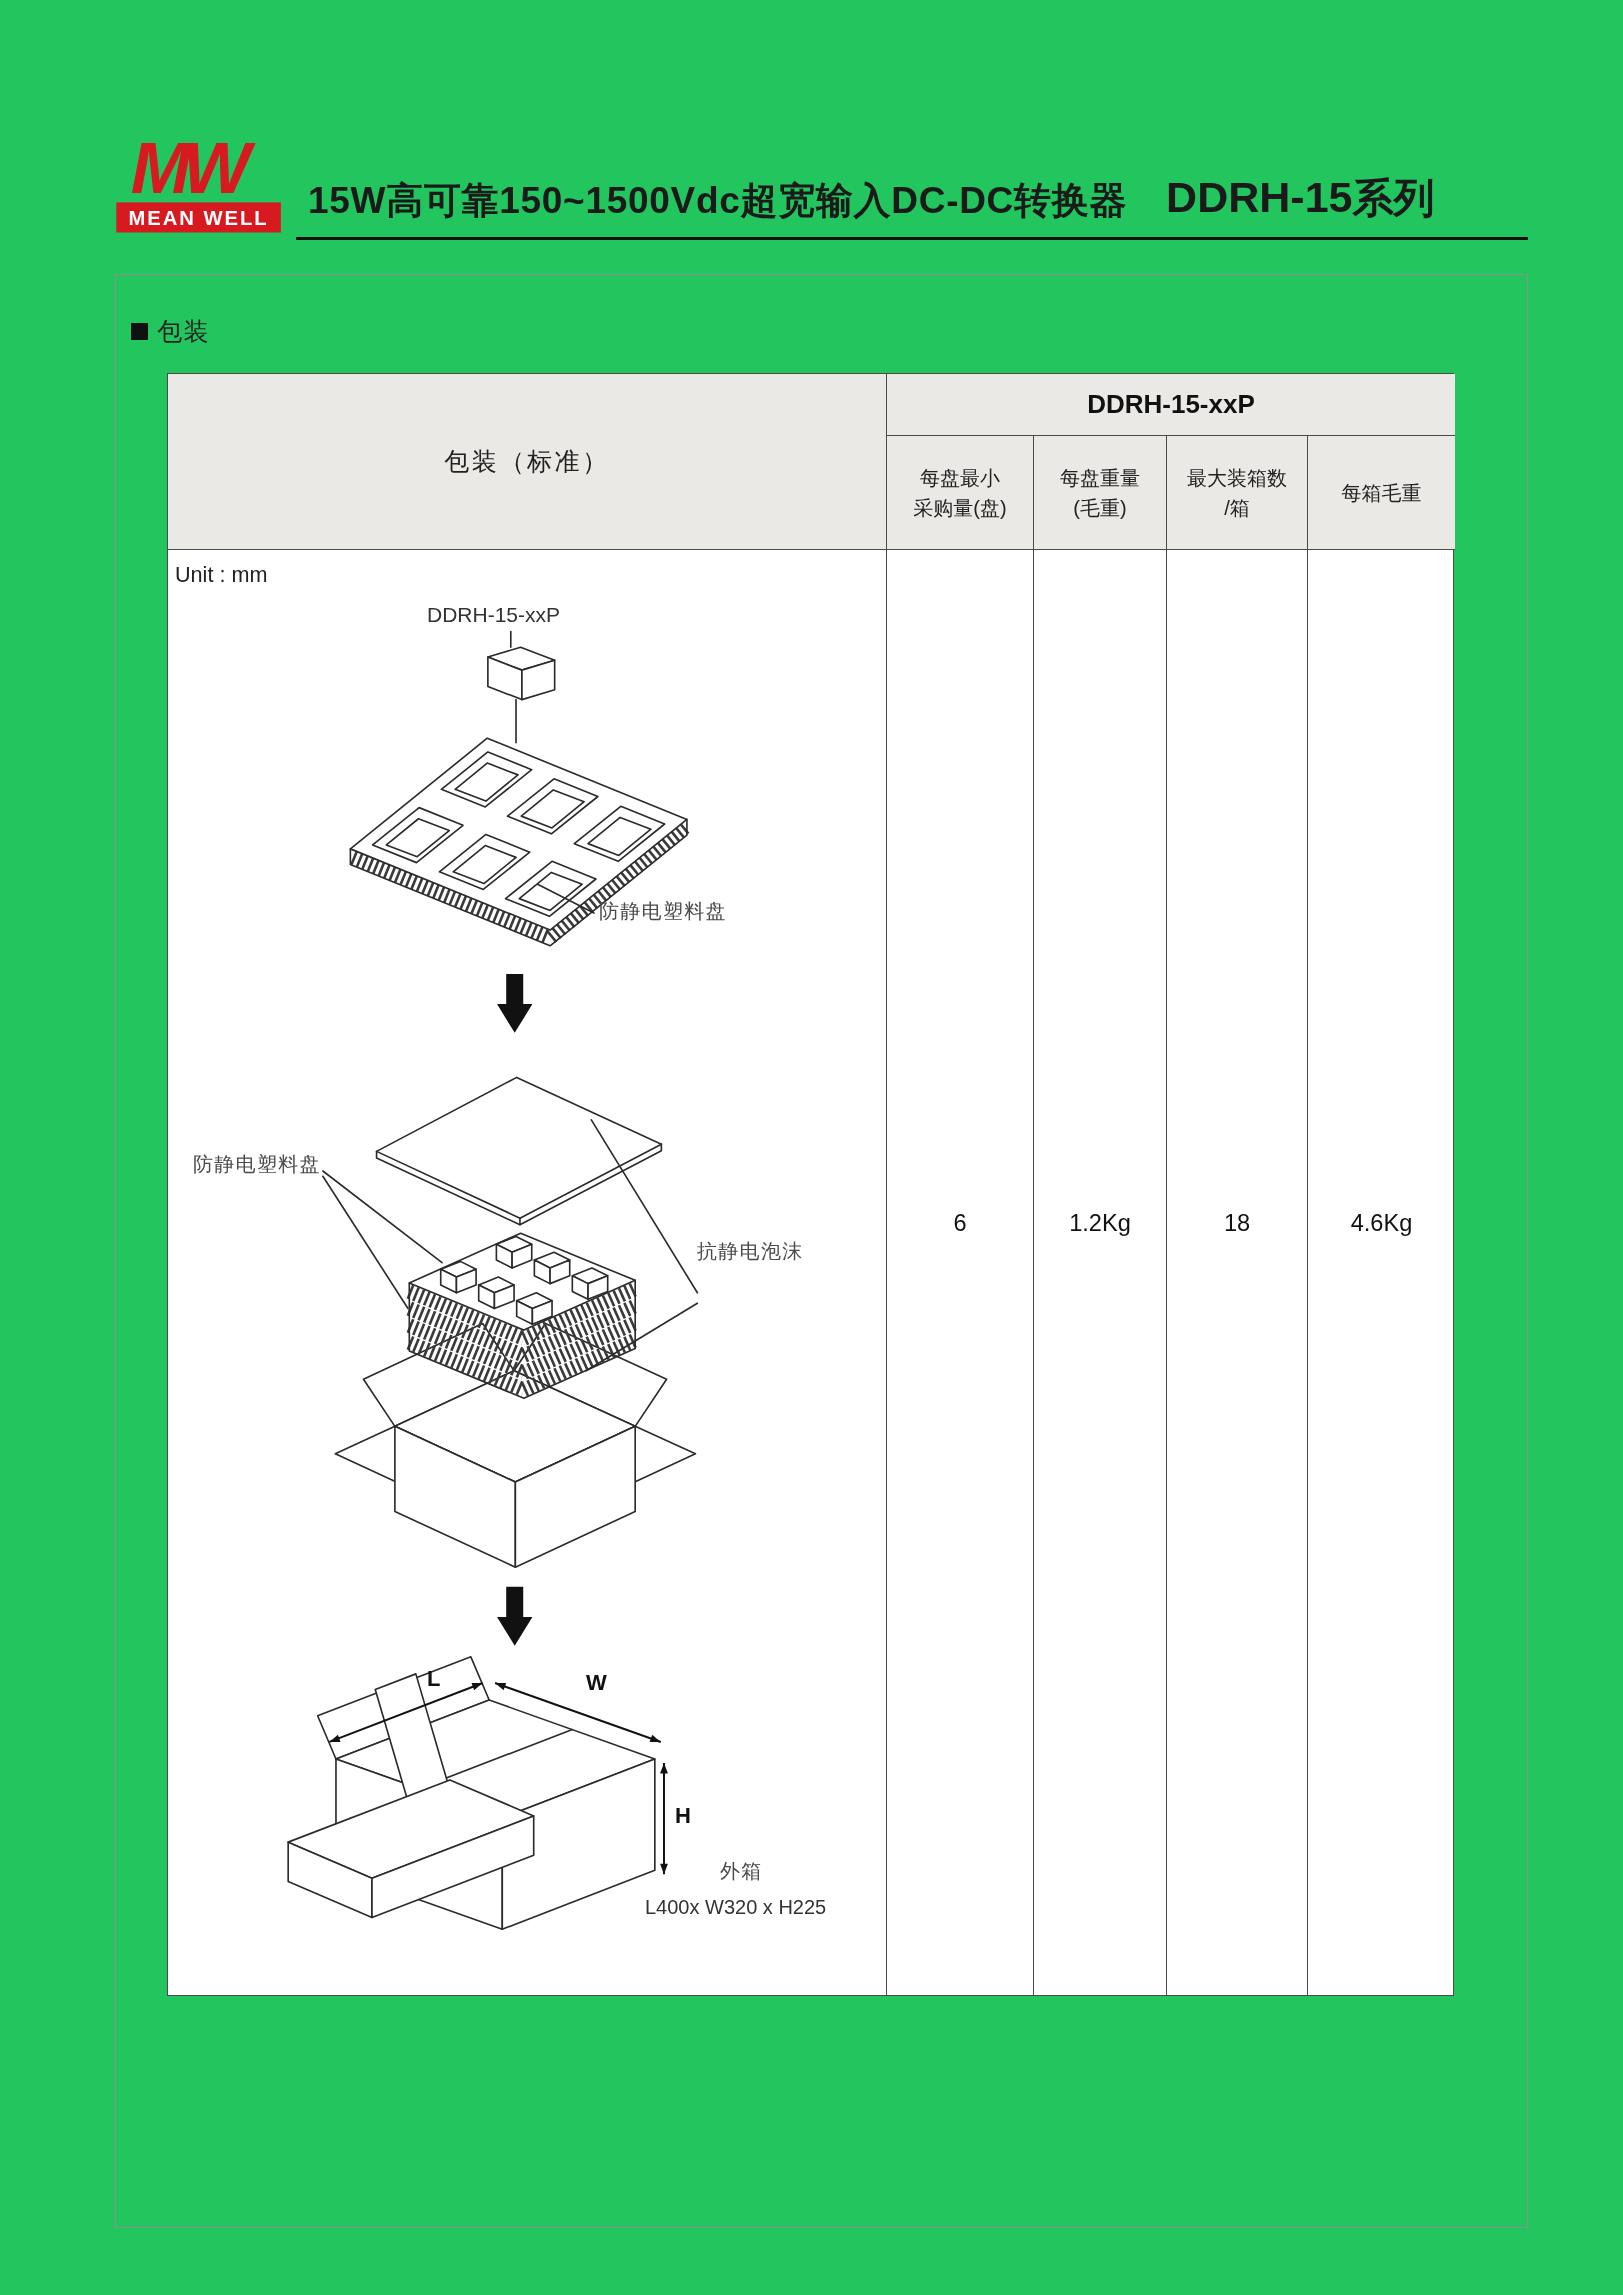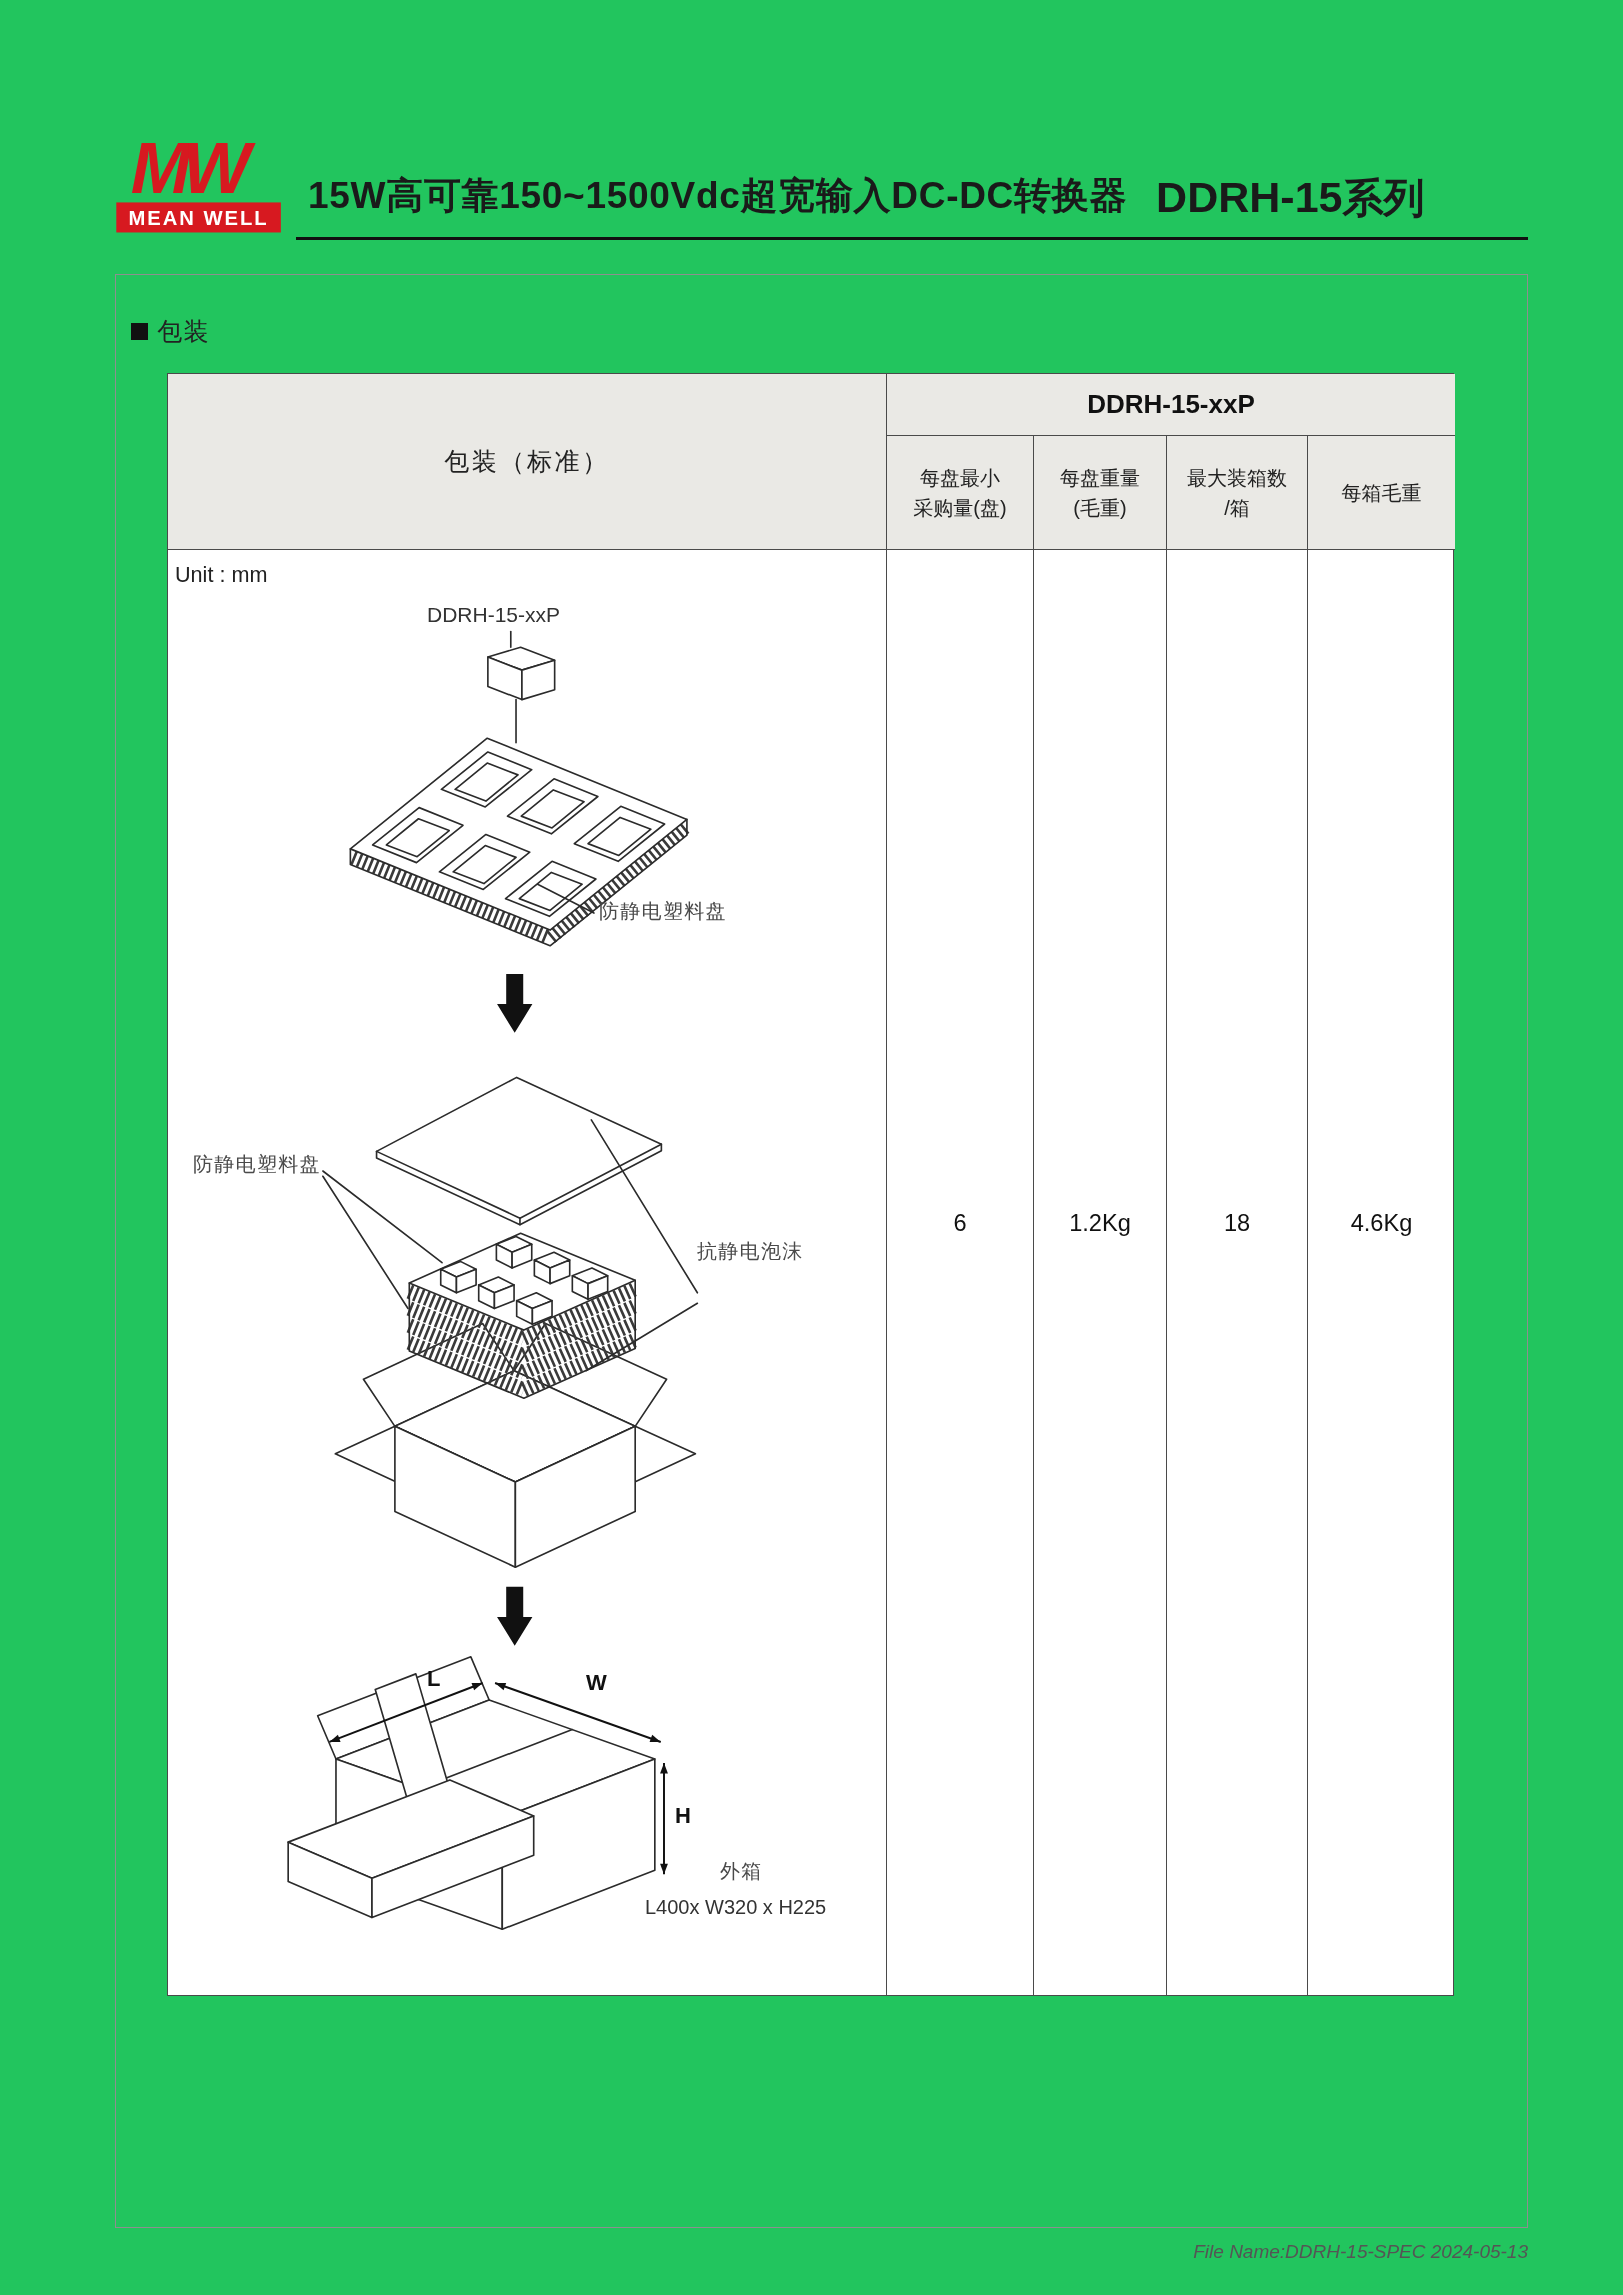--- a/index.html
+++ b/index.html
@@ -2,21 +2,21 @@
 <html style="font-size:10.5px"><head>
 <meta charset="utf-8">
 <style>
   html,body{margin:0;padding:0;background:#ffffff;}
   .page{position:relative;width:1623px;height:2295px;background:#22c55e;overflow:hidden;
         font-family:"Liberation Sans","DejaVu Sans",sans-serif;color:#1a1a1a;}
   .abs{position:absolute;}
   .nowrap{white-space:nowrap;}
 
   
-  .title{display:flex;align-items:flex-start;gap:29px;}
+  .title{display:flex;align-items:flex-end;gap:39px;}
   .t1{font-size:37px;font-weight:600;letter-spacing:0.7px;}
   .t2{font-size:43px;font-weight:800;}
   .t3{font-size:41px;font-weight:800;}
   .rule{background:#111;}
 
   
   .sec{display:flex;align-items:center;gap:9.2px;}
   .sec .sq{width:17px;height:17px;background:#111;}
   .sec .txt{font-size:25px;color:#222;letter-spacing:1.3px;}
 
@@ -214,16 +214,15 @@
   <div class="abs mlab nowrap" style="left:427px;top:603px;">DDRH-15-xxP</div>
   <div class="abs dlab nowrap" style="left:599px;top:898px;">防静电塑料盘</div>
   <div class="abs dlab nowrap" style="left:193px;top:1151px;">防静电塑料盘</div>
   <div class="abs dlab nowrap" style="left:697px;top:1238px;">抗静电泡沫</div>
   <div class="abs dim nowrap" style="left:586px;top:1670px;">W</div>
   <div class="abs dim nowrap" style="left:427px;top:1666px;">L</div>
   <div class="abs dim nowrap" style="left:675px;top:1803px;">H</div>
   <div class="abs dlab nowrap" style="left:720px;top:1858px;">外箱</div>
   <div class="abs sizelab nowrap" style="left:645px;top:1896px;">L400x W320 x H225</div>
 
-  <div class="abs footer" style="left:115px;top:2241px;width:1413px;text-align:right;">File Name:DDRH-15-SPEC  2024-05-13</div>
 
 </div>
 
 
 </body></html>

